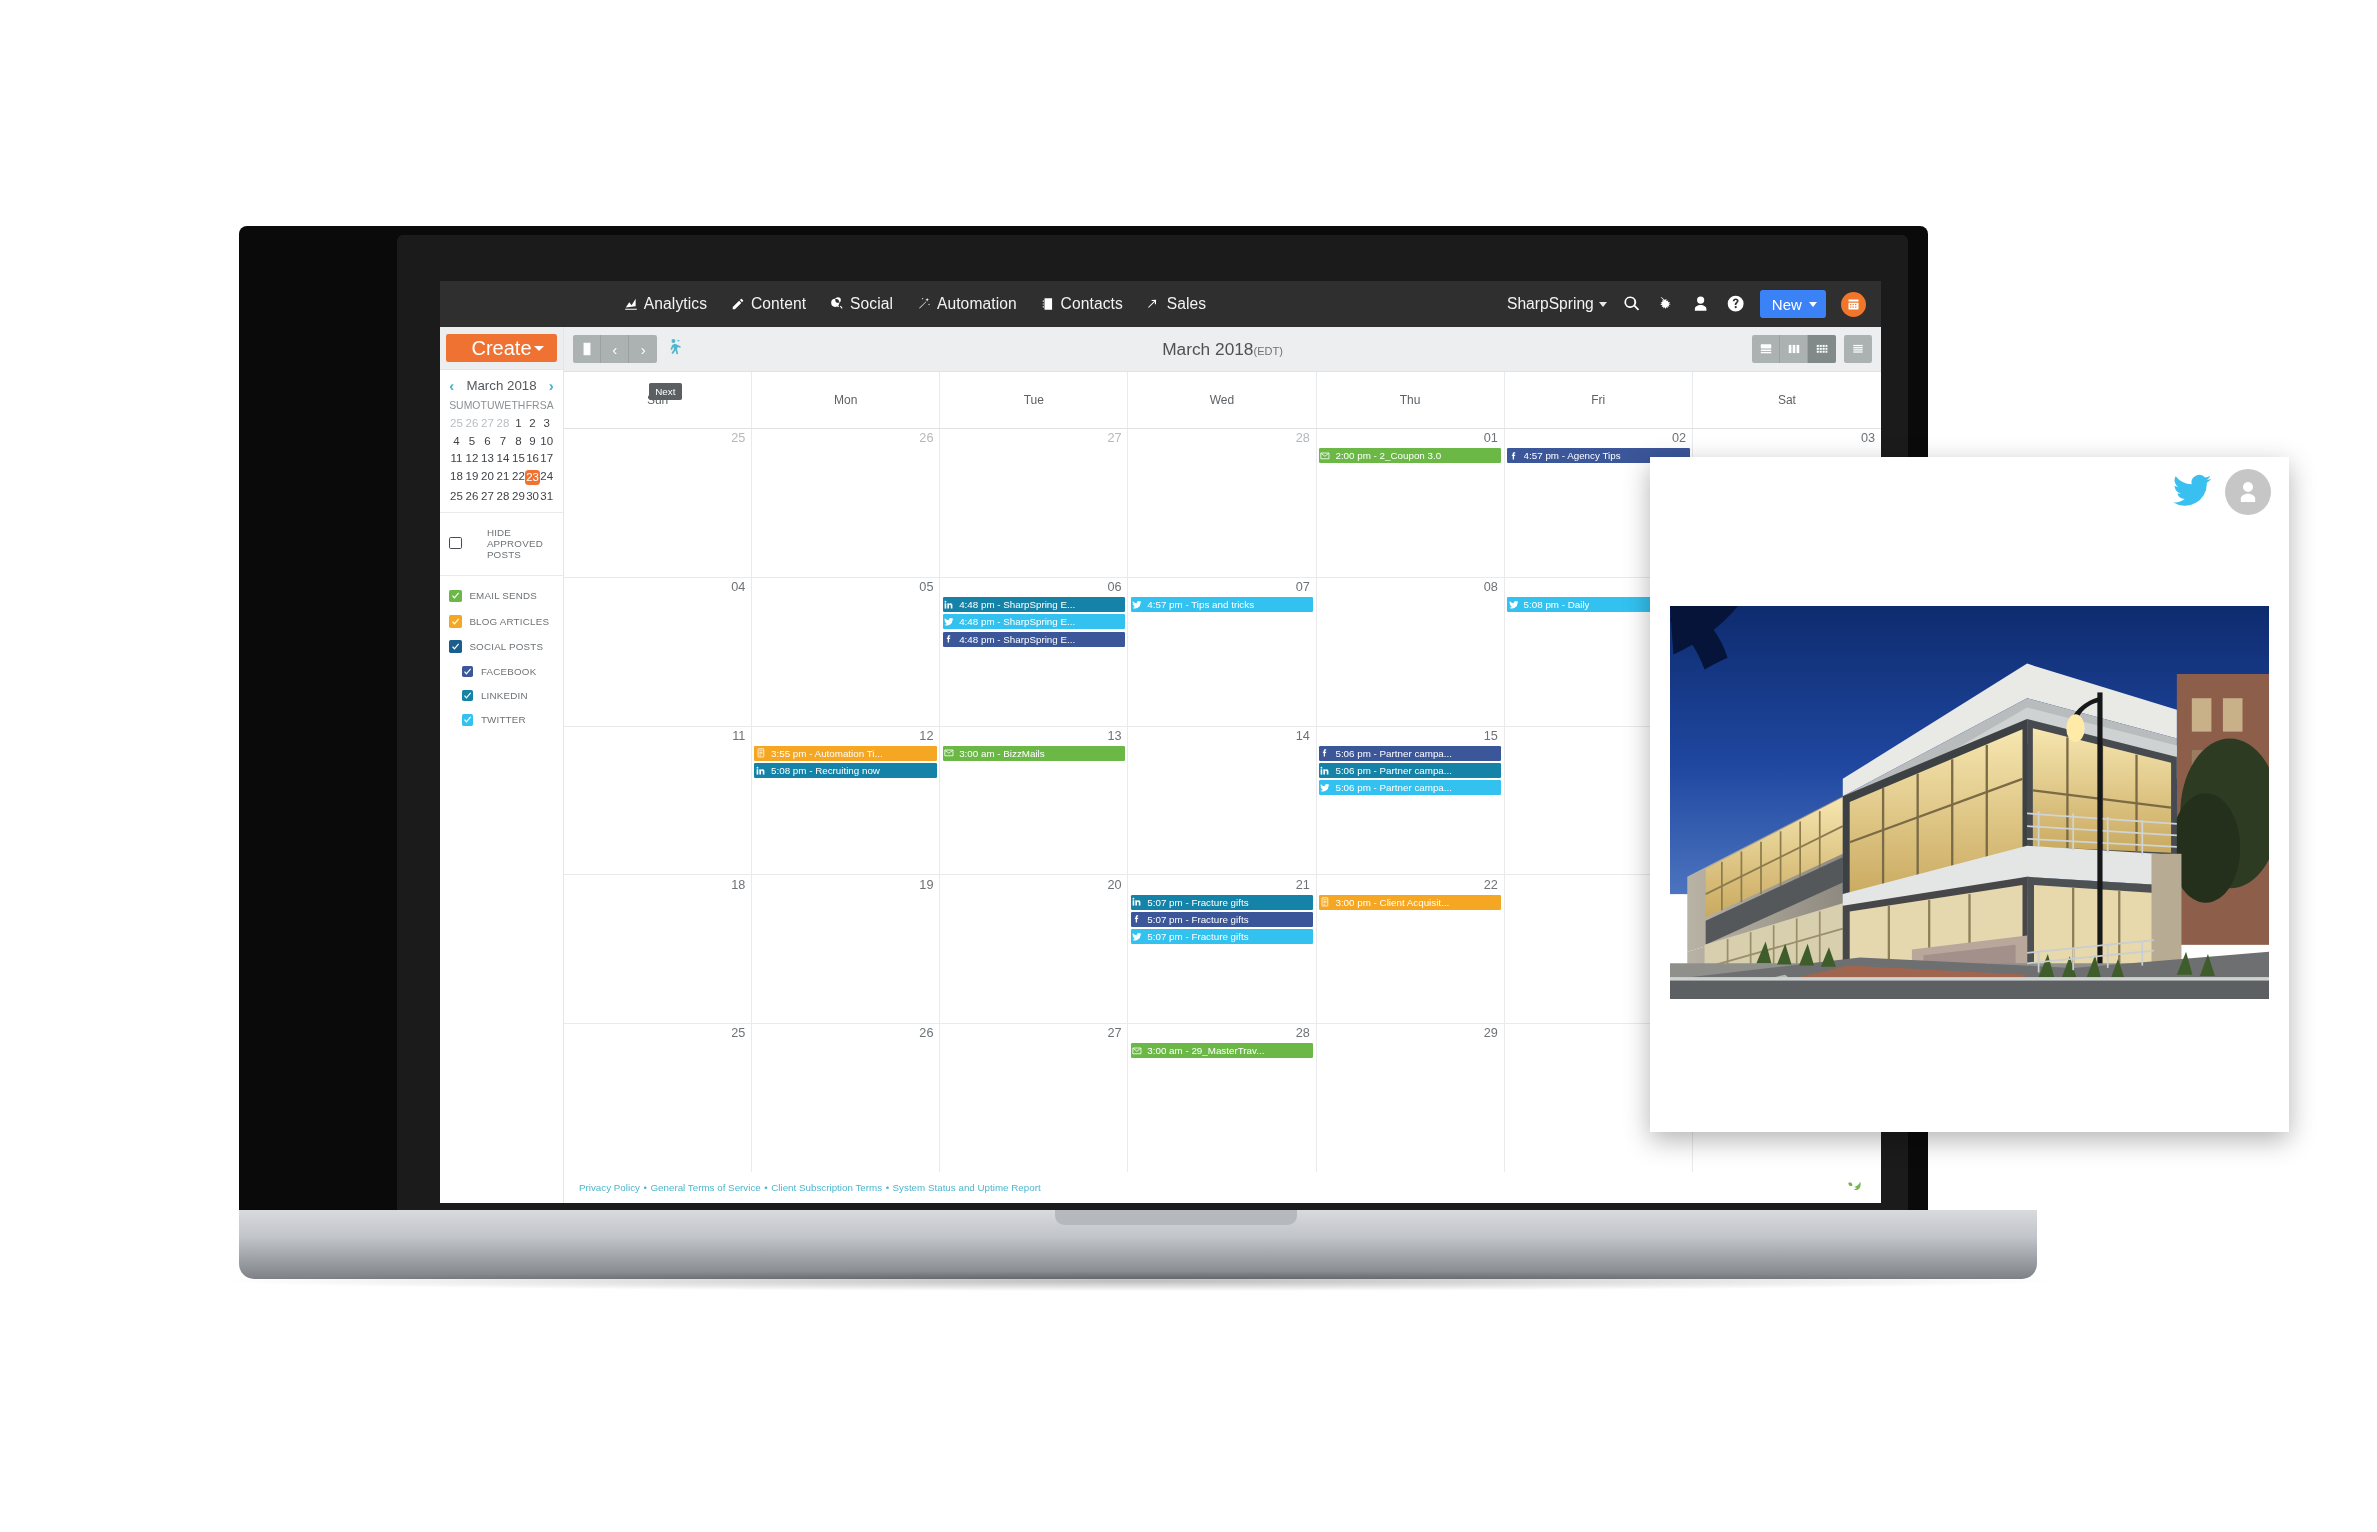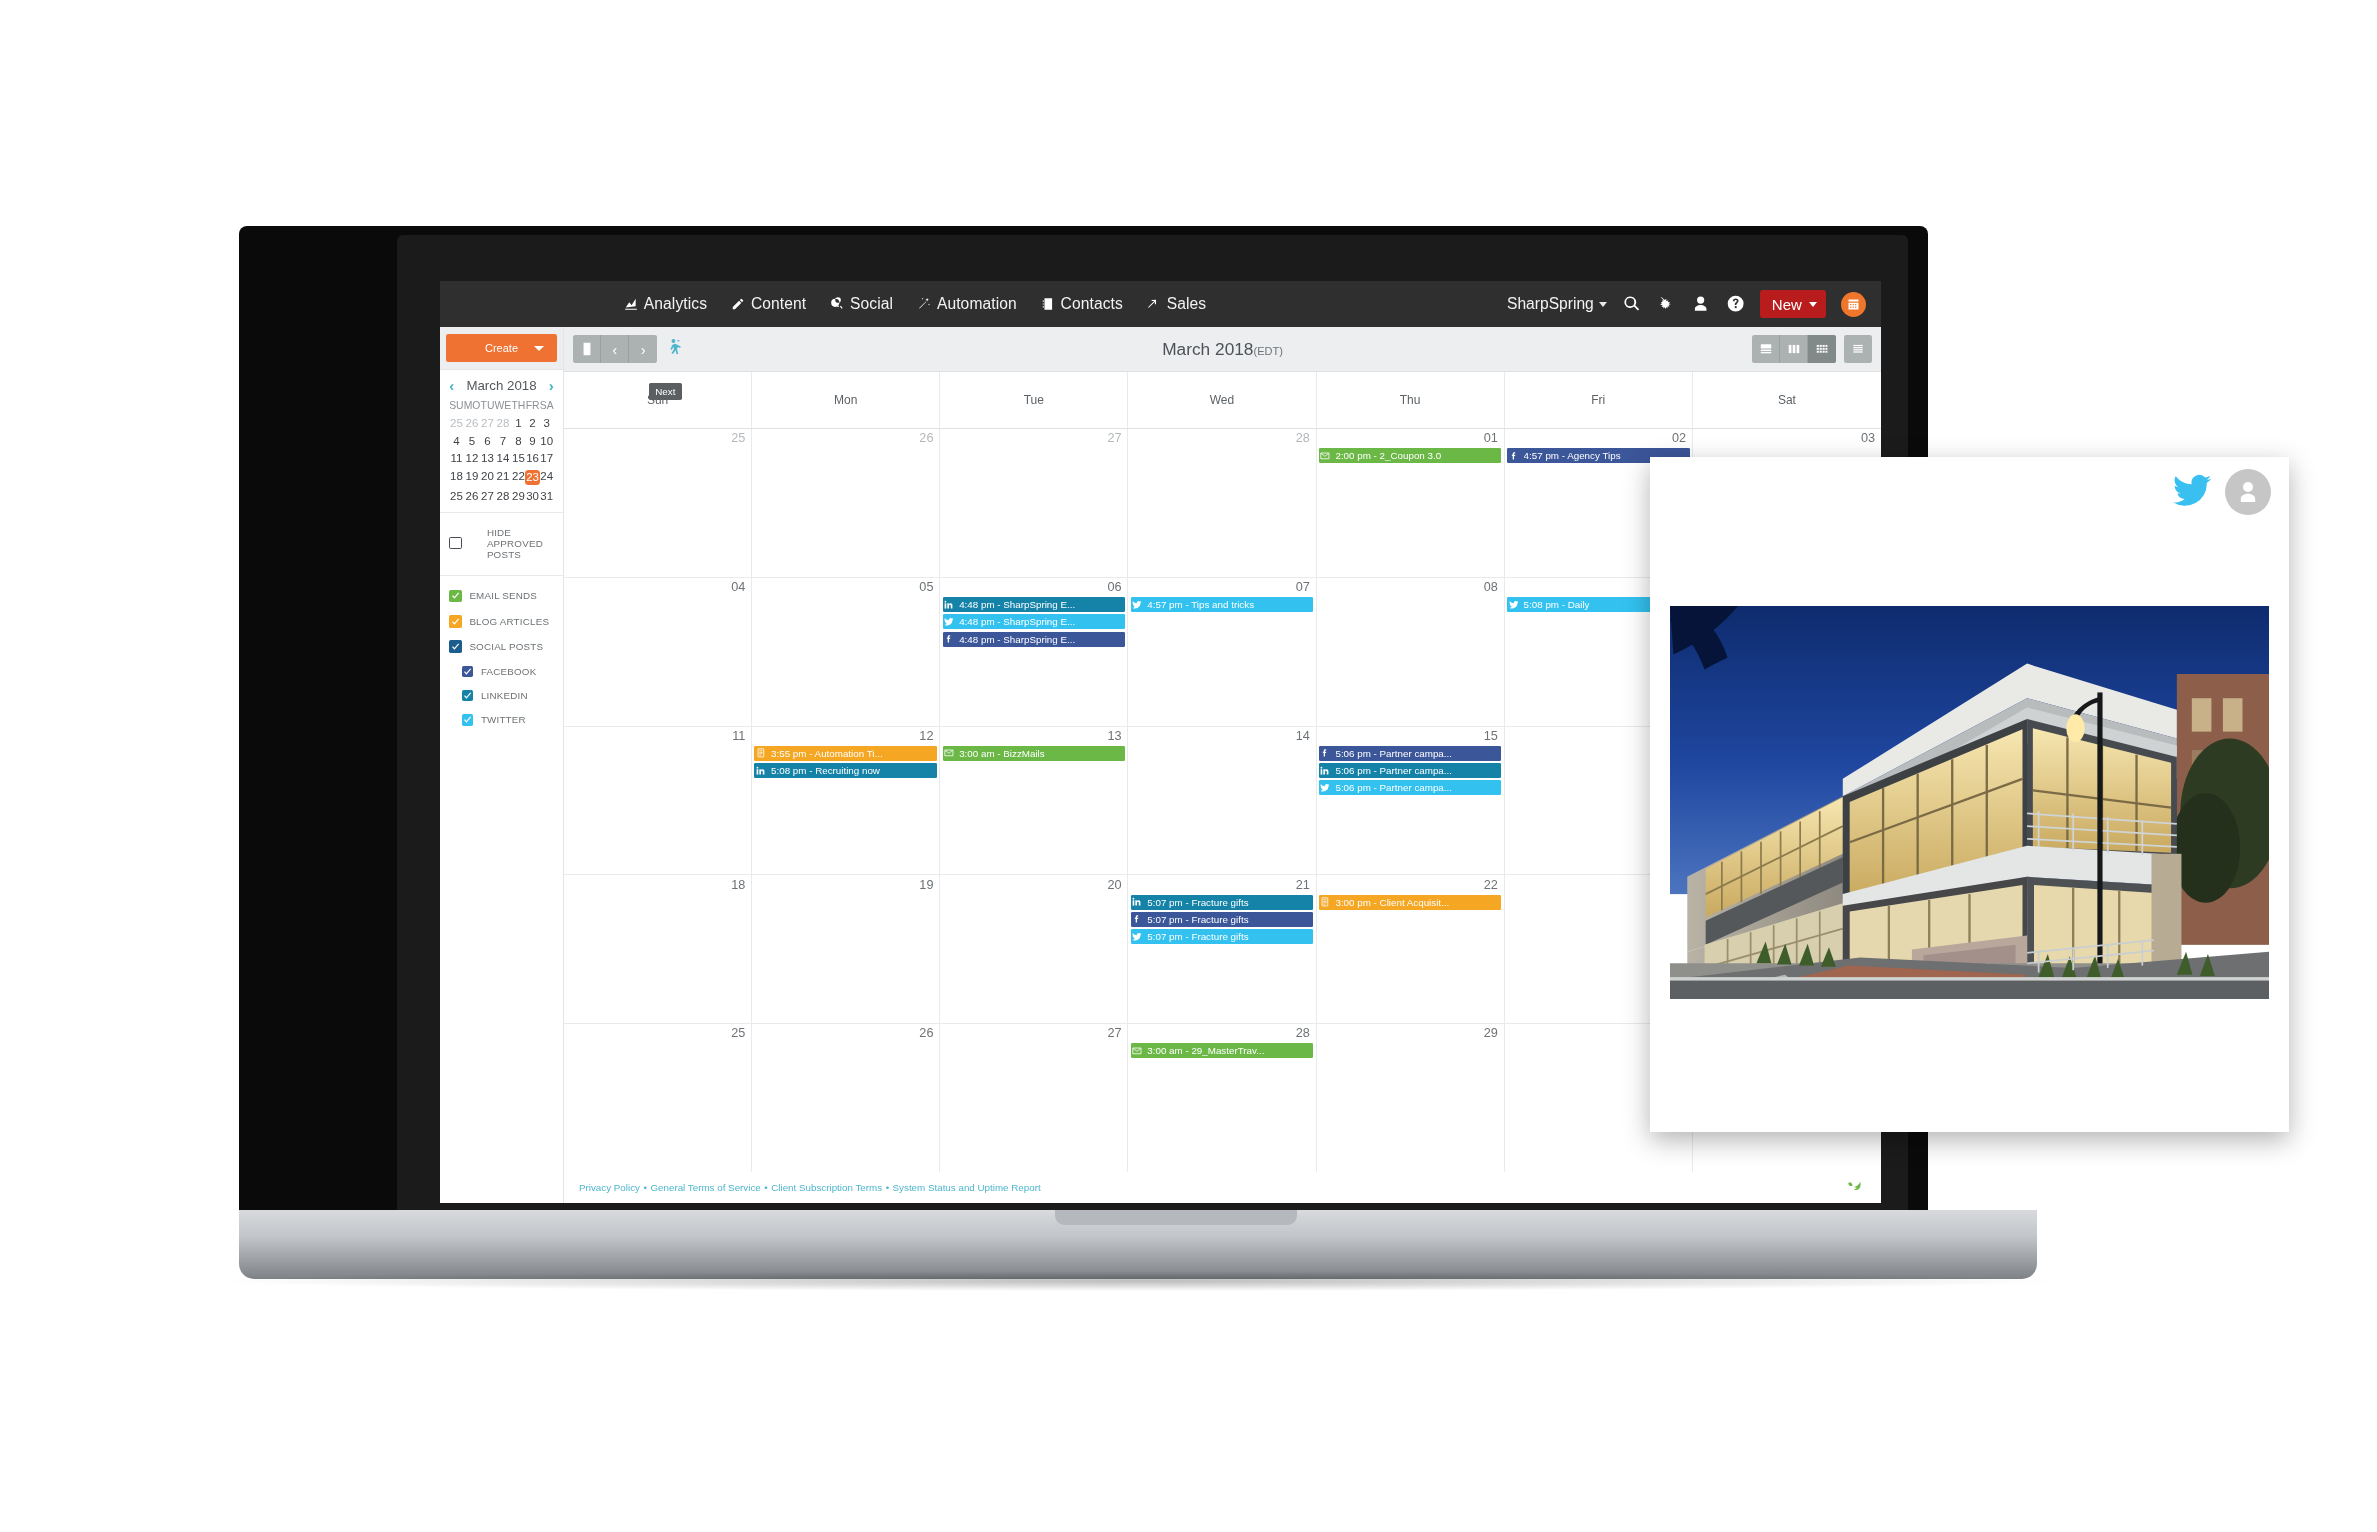--- a/index.html
+++ b/index.html
@@ -66,41 +66,41 @@
   .nav-left { display:flex; align-items:center; gap:24px; margin-left: 184px; }
   .nav-item { display:flex; align-items:center; gap:5.8px; color:#f2f2f2;
     font-size: 15.6px; letter-spacing:0.1px; cursor:pointer; white-space:nowrap; }
   .nav-icon { width:14px; height:14px; display:inline-block; fill:#ffffff; }
   .nav-right { margin-left:auto; display:flex; align-items:center; gap:15px; padding-right:15px; }
   .account { color:#f2f2f2; font-size:15.6px; display:flex; align-items:center; gap:5.2px; cursor:pointer;}
   .caret-d { width:0;height:0;border-left:4.6px solid transparent;border-right:4.6px solid transparent;border-top:5.2px solid #e8e8e8; }
   .ico-btn { width:19.6px; height:19.6px; display:flex; align-items:center; justify-content:center; cursor:pointer; }
   .ico-btn svg { width:17.3px; height:17.3px; fill:#ffffff; }
   .btn-new {
-    background:#b91c1c; color:#fff; font-size:15px;
+    background:#3b82f6; color:#fff; font-size:15px;
     padding: 5.8px 9.2px 5.8px 11.5px; border-radius:2.9px;
     display:flex; align-items:center; gap:7px; cursor:pointer;
   }
   .btn-new .caret-d { border-top-color:#ffffff; }
   .cal-round {
     width:25px; height:25px; border-radius:50%; background:#f0762b;
     display:flex;align-items:center;justify-content:center; cursor:pointer;
   }
   .cal-round svg { width:15px;height:15px; fill:#ffffff; }
 
   
   .app-body { display:flex; height: 876px; background:#fff; }
 
   
   .sidebar { width: 124px; background:#ffffff; border-right:0.6px solid #e3e5e7; flex-shrink:0; }
   .create-wrap { background:#eceef0; padding: 7px 6.3px; border-bottom:0.6px solid #e3e5e7; }
   .btn-create {
     background:#ef7232; color:#ffffff; border-radius:2.3px;
     height:28px; display:flex; align-items:center; justify-content:center;
-    position:relative; font-size:11px; cursor:pointer;
+    position:relative; font-size:20px; cursor:pointer;
   }
   .btn-create .caret-d { position:absolute; right:12.7px; border-top-color:#fff;
      border-left-width:5.2px; border-right-width:5.2px; border-top-width:5.8px;}
 
   .mini-cal { padding: 8px 9.2px 9.2px 9.2px; border-bottom:0.6px solid #e8eaec; }
   .mc-head { display:flex; align-items:center; justify-content:space-between; margin-bottom:7px; }
   .mc-title { font-size:13.3px; color:#54585c; }
   .mc-arrow { color:#49b3c5; font-size:15px; font-weight:bold; cursor:pointer; line-height:1; }
   .mc-grid { display:grid; grid-template-columns:repeat(7,1fr); row-gap:5.8px; text-align:center; }
   .mc-dow { font-size:10.4px; color:#8b9094; }

